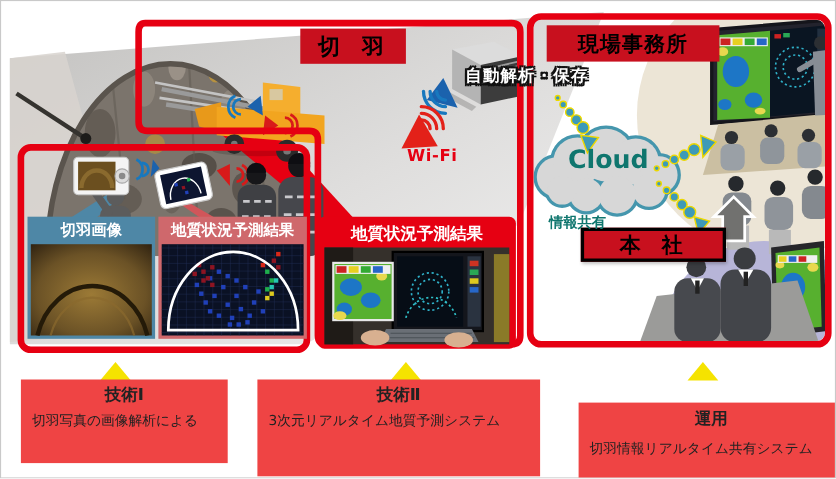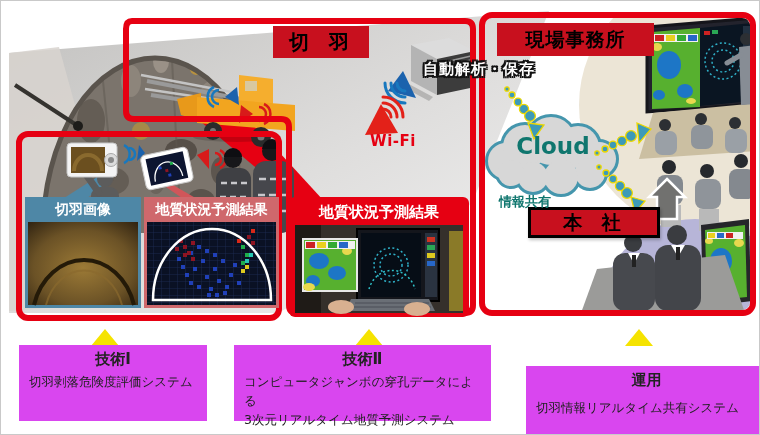--- a/index.html
+++ b/index.html
@@ -5,21 +5,21 @@
   html,body{margin:0;padding:0;background:#fff;font-family:"DejaVu Sans","Liberation Sans",sans-serif;}
   #stage{position:relative;width:758px;height:433px;border:1px solid #c9c9c9;background:#fff;overflow:hidden;}
   #stage svg{position:absolute;left:0;top:0;}
   .lbl{position:absolute;display:flex;align-items:center;justify-content:center;box-sizing:border-box;}
   .redlbl{background:#c8101e;color:#000000;font-weight:bold;font-family:Liberation Mono, monospace;}
   .hdr{color:#fff;font-weight:bold;text-align:right;}
   .outline-txt{color:#fff;font-weight:bold;font-size:15px;letter-spacing:1px;
     text-shadow:-2px -2px 0 #111,2px -2px 0 #111,-2px 2px 0 #111,2px 2px 0 #111,0 2px 0 #111,2px 0 0 #111,0 -2px 0 #111,-2px 0 0 #111;}
   .wifi-txt{color:#e60012;font-weight:800;font-size:15px;letter-spacing:.5px;}
   .cloud-t{color:#0f766e;font-weight:bold;}
-  .callout{position:absolute;background:#d946ef;color:#222;box-sizing:border-box;padding:5px 10px 4px 10px;}
+  .callout{position:absolute;background:#ef4444;color:#222;box-sizing:border-box;padding:5px 10px 4px 10px;}
   .callout .ttl{font-size:15px;font-weight:bold;text-align:center;margin-bottom:3px;}
   .callout .ln{font-size:12.5px;line-height:19px;font-weight:500;}
   .callout.center .ln{margin-top:8px;}
   .tri{position:absolute;width:0;height:0;border-left:14px solid transparent;border-right:14px solid transparent;border-bottom:17px solid #f5e300;}
 </style>
 </head>
 <body>
 
 <div id="stage">
 
@@ -430,27 +430,26 @@
 <div class="lbl cloud-t" style="left:506px;top:133px;width:92px;height:24px;font-size:23px;">Cloud</div>
 <div class="lbl cloud-t" style="left:478px;top:157px;width:92px;height:16px;font-size:13px;margin-top:36px;">情報共有</div>
 
 <div class="lbl hdr" style="left:24px;top:198px;width:116px;height:22px;font-size:14px;">切羽画像</div>
 <div class="lbl hdr" style="left:143px;top:198px;width:135px;height:22px;font-size:14px;">地質状況予測結果</div>
 <div class="lbl hdr" style="left:290px;top:200px;width:176px;height:22px;font-size:15px;">地質状況予測結果</div>
 
 <div class="tri" style="left:90px;top:328px;"></div>
 <div class="callout" style="left:18px;top:344px;width:188px;height:76px;">
   <div class="ttl">技術Ⅰ</div>
-  <div class="ln">切羽剥落危険度評価システム</div>
+  <div class="ln">切羽写真の画像解析による</div>
 </div>
 
 <div class="tri" style="left:354px;top:328px;"></div>
-<div class="callout" style="left:233px;top:344px;width:257px;height:76px;">
+<div class="callout" style="left:233px;top:344px;width:257px;height:88px;">
   <div class="ttl">技術Ⅱ</div>
-  <div class="ln">コンピュータジャンボの穿孔データによる</div>
   <div class="ln">3次元リアルタイム地質予測システム</div>
 </div>
 
 <div class="tri" style="left:624px;top:328px;"></div>
 <div class="callout center" style="left:525px;top:344px;width:241px;height:76px;margin-top:21px;">
   <div class="ttl">運用</div>
   <div class="ln">切羽情報リアルタイム共有システム</div>
 </div>
 
 </div>

